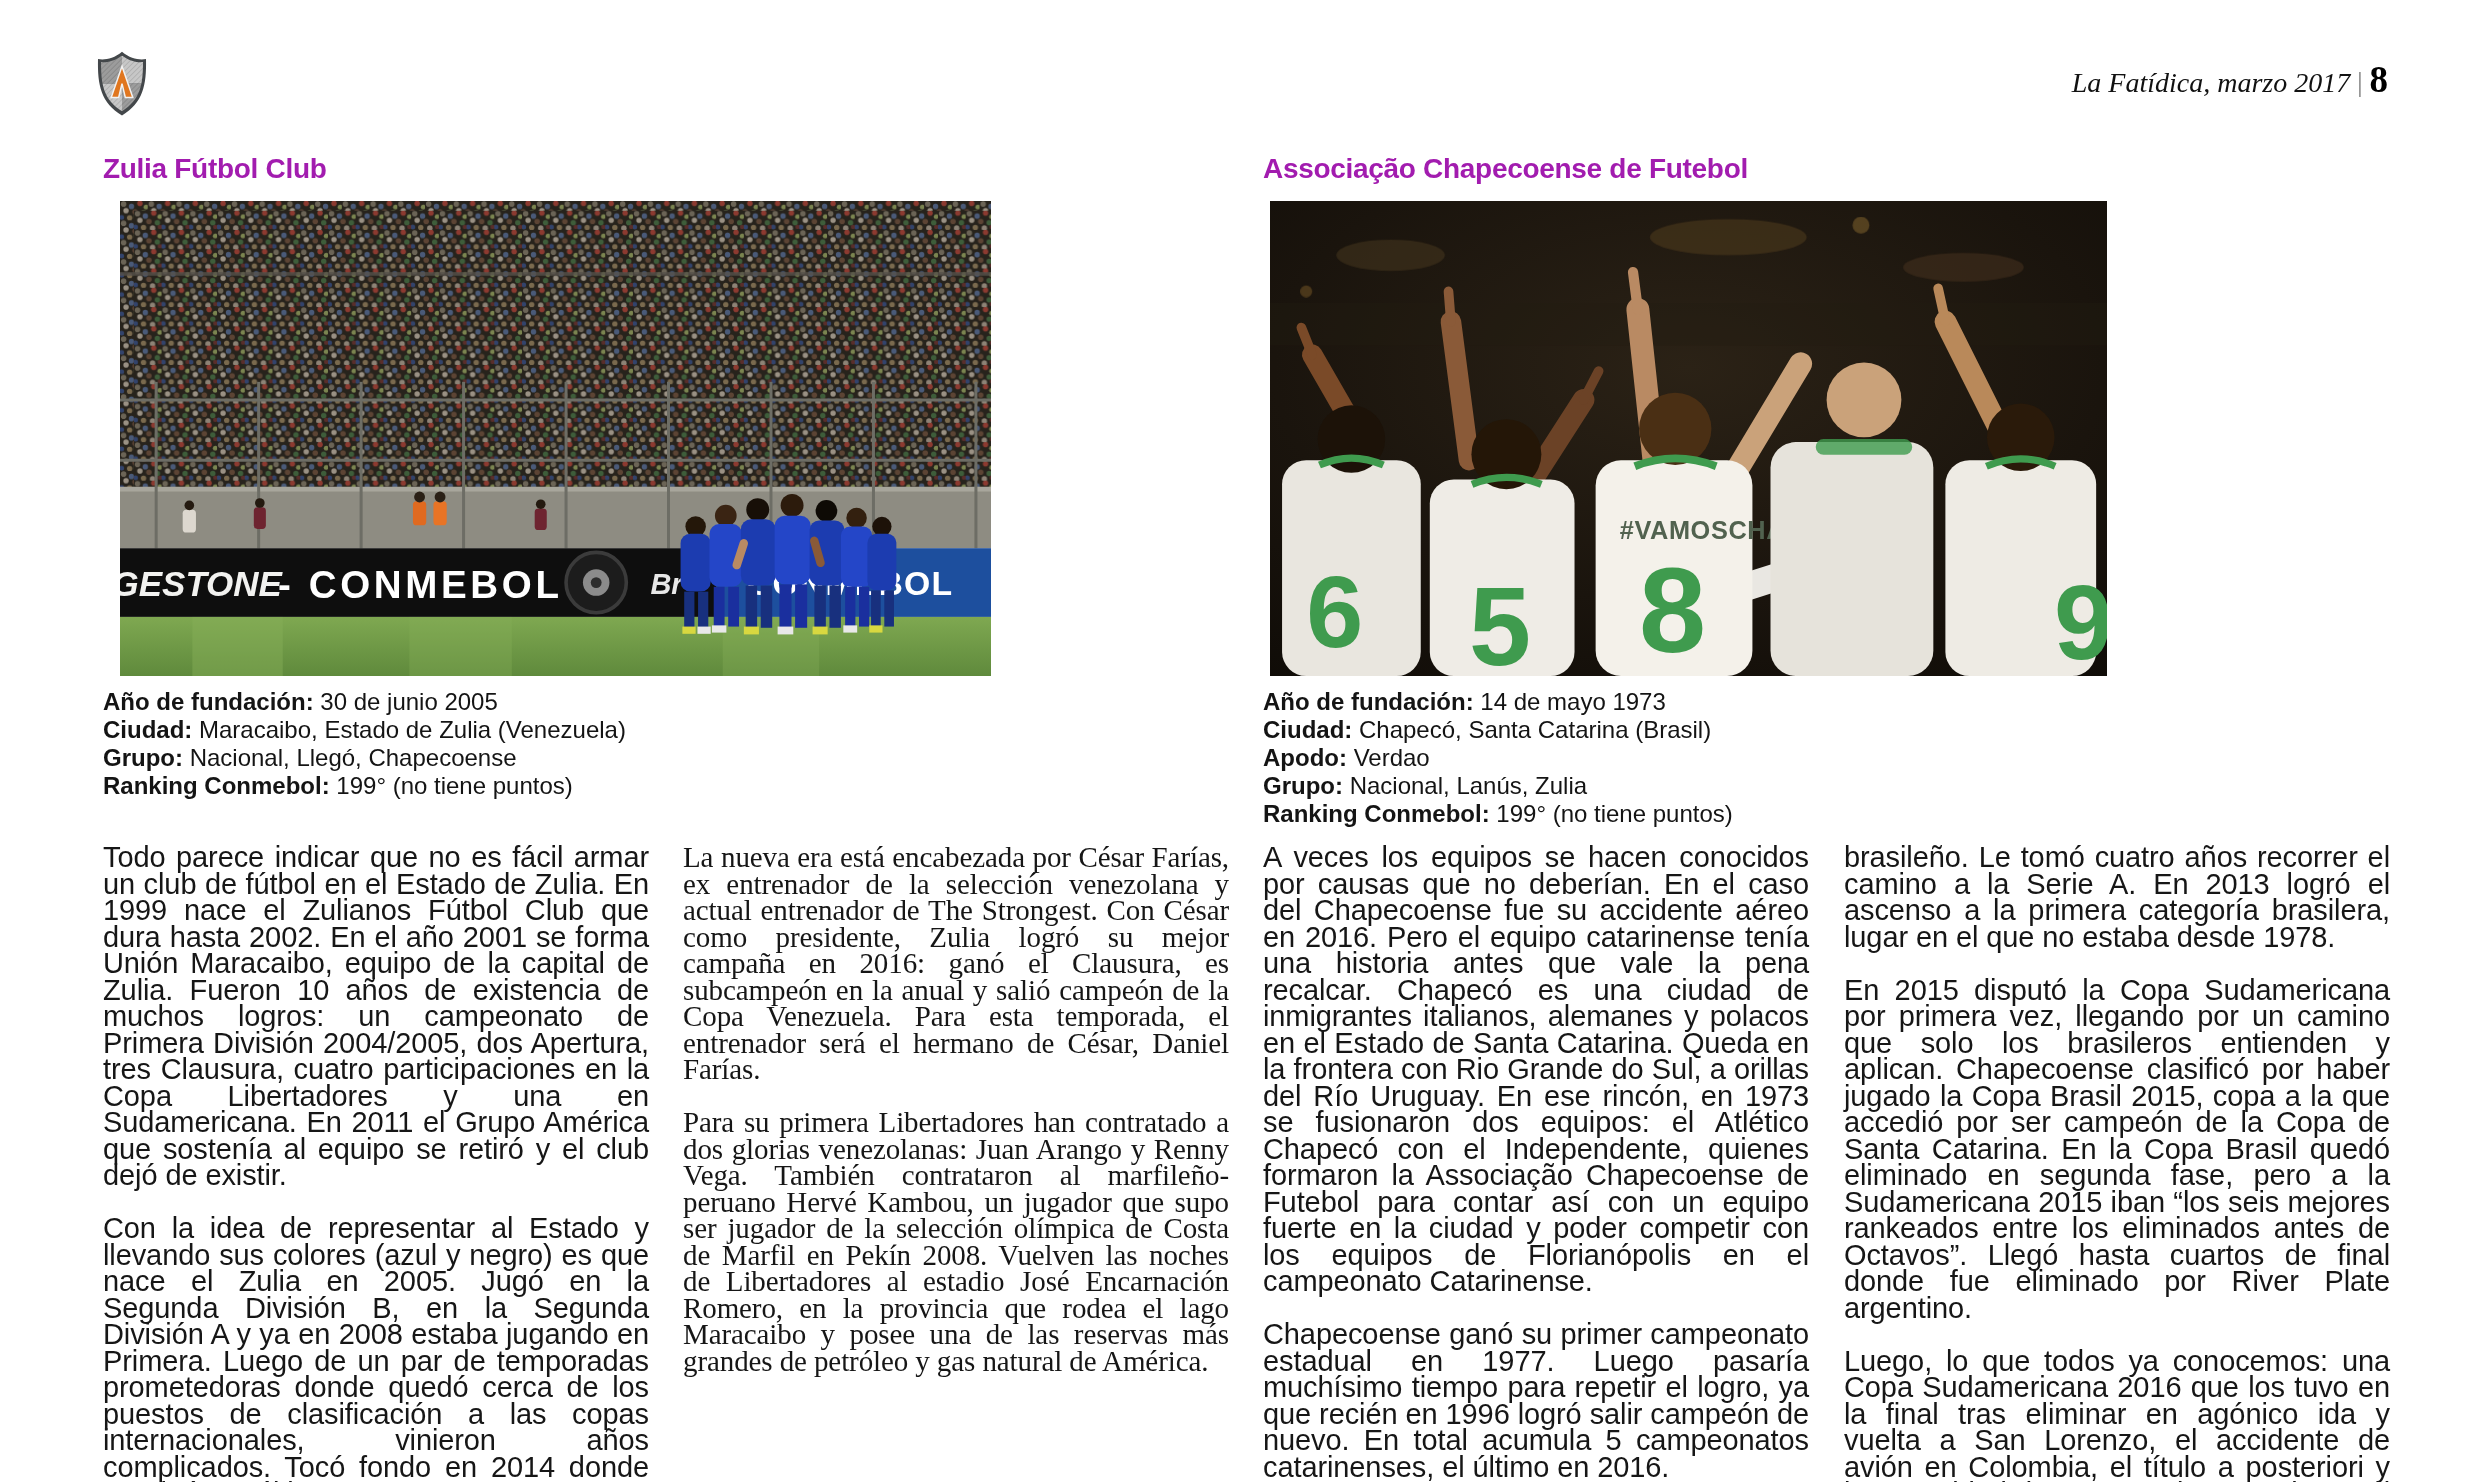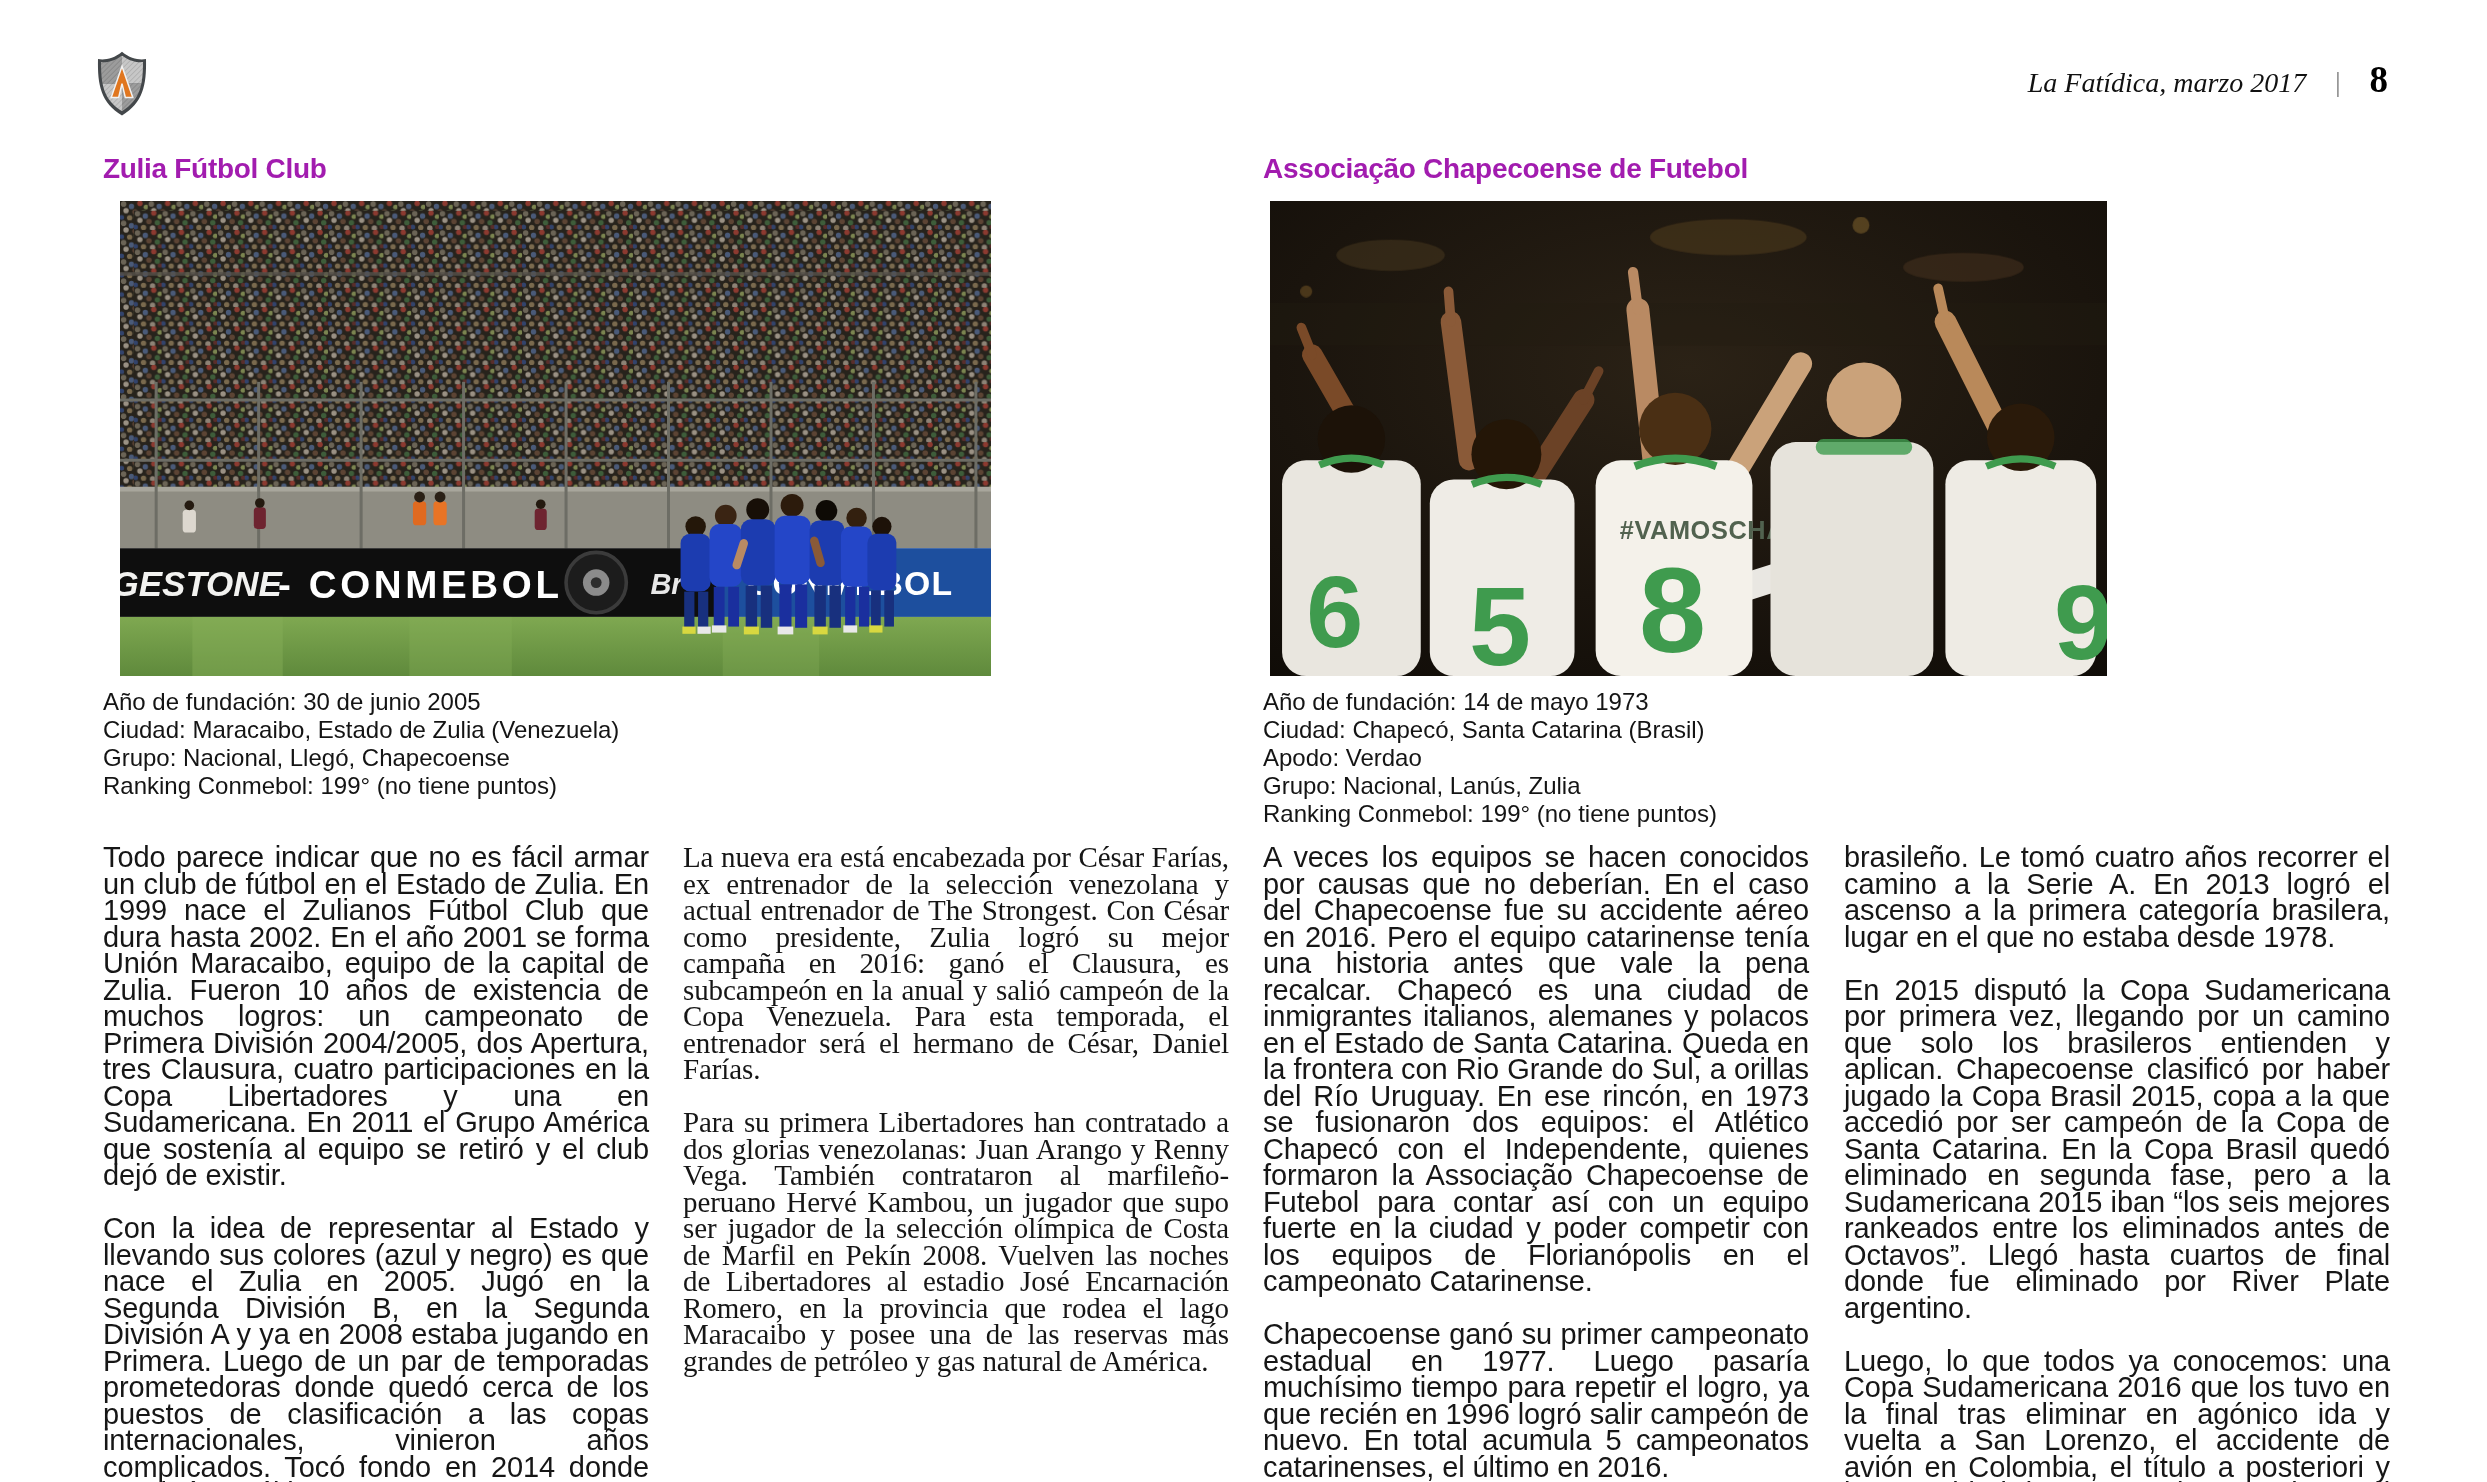--- a/index.html
+++ b/index.html
@@ -1,37 +1,37 @@
 <!DOCTYPE html>
 <html lang="es" style="font-size:9.6px"><head>
 <meta charset="utf-8">
 <style>
   html,body{margin:0;padding:0;background:#ffffff;}
   #page{position:relative;width:2487px;height:1482px;background:#ffffff;overflow:hidden;
         font-family:"Liberation Sans","DejaVu Sans",sans-serif;color:#121212;}
   
   #logo{position:absolute;left:95px;top:49px;width:54px;height:68px;}
-  #masthead{position:absolute;right:99px;top:58px;display:flex;align-items:baseline;gap:29px;
+  #masthead{position:absolute;right:99px;top:58px;display:flex;align-items:baseline;gap:7px;
             font-family:"Liberation Serif","DejaVu Serif",serif;}
   #masthead .pub{font-style:italic;font-size:28px;color:#111;}
   #masthead .sep{font-size:26.5px;color:#777;font-weight:400;transform:translateY(-1.2px);}
   #masthead .pageno{font-size:37px;font-weight:700;color:#000;}
   
   .headline{position:absolute;top:153px;font-size:28px;font-weight:700;color:#a21caf;letter-spacing:-0.3px;}
   #title-left{left:103px;}
   #title-right{left:1263px;}
   
   .photo{position:absolute;top:201px;height:475px;display:block;}
   #photo-left{left:120px;width:831px;}
   #photo-right{left:1270px;width:837px;}
   
   .meta{position:absolute;top:688px;width:546px;font-size:24px;line-height:28px;color:#141414;}
   #meta-left{left:103px;}
   #meta-right{left:1263px;}
-  .meta .lbl{font-weight:400;margin-top:48px;}
+  .meta .lbl{font-weight:700;margin-top:48px;}
   
   .col{position:absolute;top:844px;width:546px;font-size:29px;line-height:26.5px;
        text-align:justify;color:#161616;letter-spacing:-0.1px;hyphens:auto;-webkit-hyphens:auto;}
   .col p{margin:0 0 26.5px 0;}
   #col-a{left:103px;} #col-b{left:683px;font-family:Liberation Serif, serif;} #col-c{left:1263px;} #col-d{left:1844px;}
 </style>
 </head>
 <body>
 
 <div id="page">

